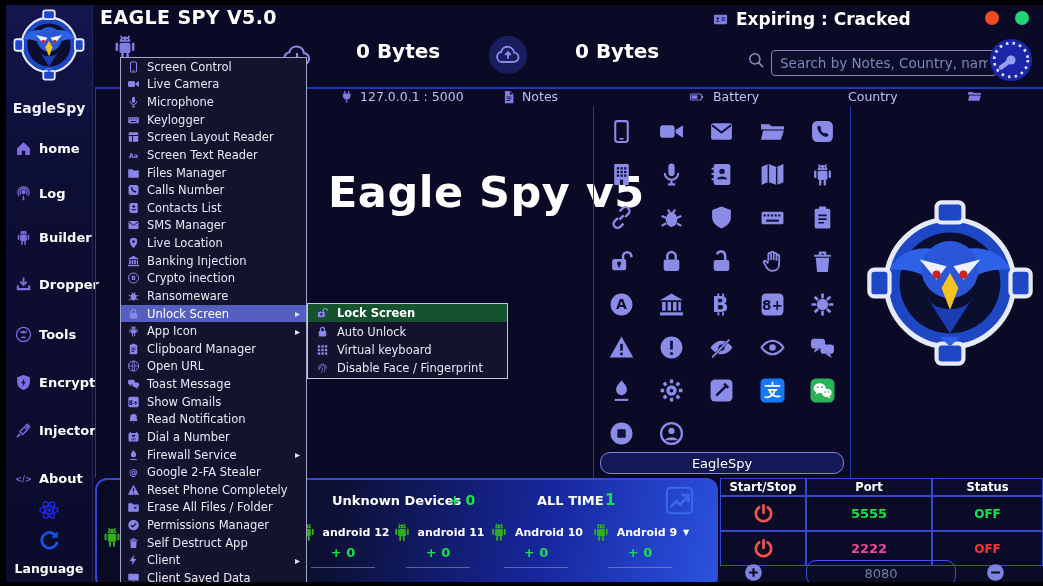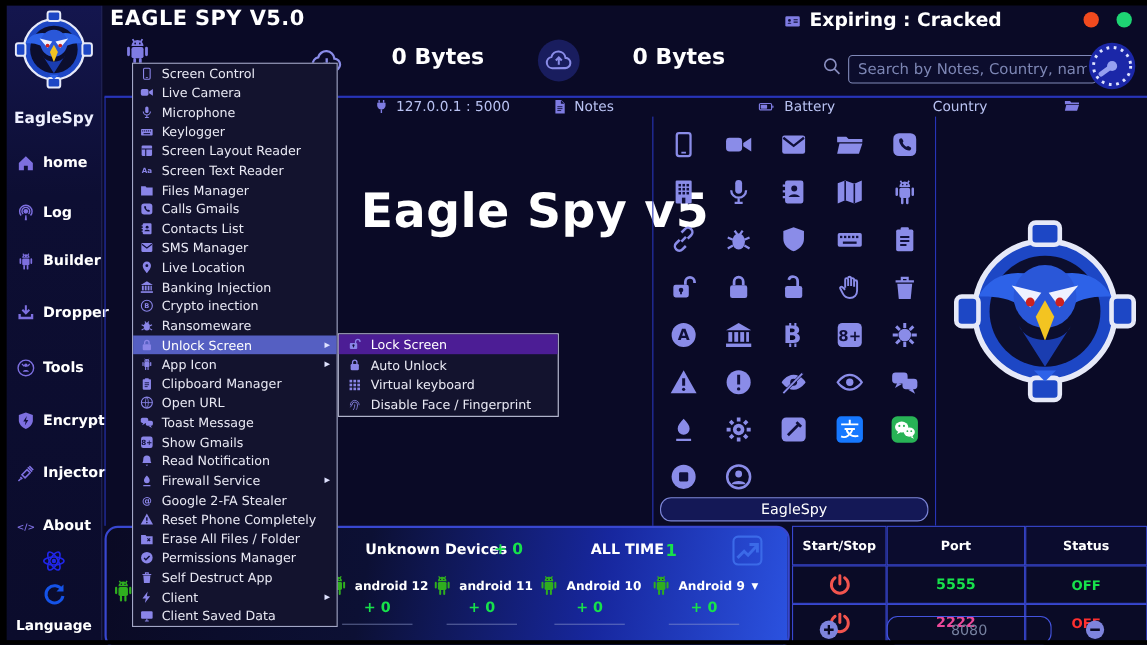--- a/index.html
+++ b/index.html
@@ -71,37 +71,37 @@
   .dev-ic{width:20px;height:20px;color:#2fae1f;display:inline-flex;}
   .dev-label{font-size:11px;font-weight:bold;white-space:nowrap;}
   .dev-caret{font-size:8px;color:#fff;cursor:pointer;}
   .dev-count{font-size:13px;font-weight:bold;color:#17e24b;}
   .dev-line{width:64px;height:1px;background:rgba(150,160,210,.55);margin-top:4px;}
 
   
   .ports-panel{position:absolute;left:720px;top:478px;width:323px;height:108px;background:#0a0b26;}
   #ports-grid{display:grid;grid-template-columns:86px 126px 111px;}
   .p-cell{border:1px solid #3847d0;display:flex;align-items:center;justify-content:center;box-sizing:border-box;}
-  .p-head{height:36px;font-size:11.5px;font-weight:bold;background:#0b0c2e;}
+  .p-head{height:18px;font-size:11.5px;font-weight:bold;background:#0b0c2e;}
   .p-row{height:35px;font-size:13px;font-weight:bold;}
   .pw{width:23px;height:23px;color:#f2544e;cursor:pointer;}
   .port-input{position:absolute;left:86px;top:82px;width:144px;height:22px;background:transparent;border:1.5px solid #4353de;
               border-radius:10px;color:#cfd4ee;text-align:center;font-size:13px;outline:none;font-family:inherit;}
   .port-input::placeholder{color:#76819f;}
 
   
   .ctx-menu{position:absolute;left:120px;top:57px;width:187px;background:#13132e;border:1px solid #a3a7c6;z-index:40;box-sizing:border-box;}
   .menu-item{height:17.63px;display:flex;align-items:center;gap:7px;padding:0 6px;font-size:11.5px;color:#e9e9f4;cursor:pointer;}
   .menu-item.hl{background:#555fc2;color:#fff;}
   .mi-ic{width:13px;height:12px;color:#8a85e8;display:inline-flex;flex:0 0 13px;}
   .mi-label{white-space:nowrap;}
   .mi-arrow{margin-left:auto;font-size:10px;color:#dfe2ff;}
   .submenu{position:absolute;left:307px;top:303px;width:201px;background:#13132e;border:1px solid #c3c6dd;z-index:41;box-sizing:border-box;}
   .sub-item{height:18.4px;display:flex;align-items:center;gap:8px;padding:0 8px;font-size:11.5px;color:#e9e9f4;cursor:pointer;}
-  .sub-item.hl{background:#4c1d95;color:#fff;}
+  .sub-item.hl{background:#14532d;color:#fff;font-weight:bold;}
 </style>
 </head>
 <body>
 
 <div class="screen">
 
   <aside class="sidebar">
     <span class="side-logo"><svg viewBox="0 0 100 100" xmlns="http://www.w3.org/2000/svg">
           <circle cx="50" cy="50" r="38" fill="#1d47c5" stroke="#e6e9f8" stroke-width="3"></circle>
           <g fill="#1d47c5" stroke="#e6e9f8" stroke-width="2.5">
@@ -817,21 +817,21 @@
         </span>
         <span class="mi-label">Files Manager</span>
       </div>
       <div class="menu-item">
         <span class="mi-ic">
           <svg viewBox="0 0 24 24" xmlns="http://www.w3.org/2000/svg">
             <rect x="2" y="2" width="20" height="20" rx="5"></rect>
             <path d="M7.5 7c.8-.8 2-.8 2.4 0l.8 1.6c.3.6 0 1.2-.5 1.7 1 1.8 2 2.8 3.5 3.6.5-.5 1.1-.8 1.7-.5l1.6.8c.8.4.8 1.6 0 2.4-1 1-4 .5-6.8-2.3S6.5 8 7.5 7z" fill="#10103a"></path>
           </svg>
         </span>
-        <span class="mi-label">Calls Gmails</span>
+        <span class="mi-label">Calls Number</span>
       </div>
       <div class="menu-item">
         <span class="mi-ic">
           <svg viewBox="0 0 24 24" xmlns="http://www.w3.org/2000/svg">
             <rect x="4.5" y="2" width="16" height="20" rx="2"></rect>
             <circle cx="12.5" cy="9" r="2.6" fill="#10103a"></circle>
             <path d="M7.5 16.5c1.2-3.4 8.8-3.4 10 0z" fill="#10103a"></path>
             <path d="M2.5 6.5h2.5M2.5 11.5h2.5M2.5 16.5h2.5" stroke="currentColor" stroke-width="1.8"></path>
           </svg>
         </span>
@@ -950,20 +950,38 @@
         <span class="mi-label">Show Gmails</span>
       </div>
       <div class="menu-item">
         <span class="mi-ic">
           <svg viewBox="0 0 24 24" xmlns="http://www.w3.org/2000/svg">
             <path d="M12 2a6.5 6.5 0 0 0-6.5 6.5C5.5 14 3.5 16 3.5 16h17s-2-2-2-7.5A6.5 6.5 0 0 0 12 2z"></path>
             <path d="M9.8 19a2.3 2.3 0 0 0 4.4 0z"></path>
           </svg>
         </span>
         <span class="mi-label">Read Notification</span>
+      </div>
+      <div class="menu-item">
+        <span class="mi-ic">
+          <svg viewBox="0 0 24 24" xmlns="http://www.w3.org/2000/svg">
+            <rect x="2" y="4" width="20" height="17" rx="2"></rect>
+            <path d="M6 4V2M18 4V2" stroke="currentColor" stroke-width="2"></path>
+            <path d="M8 9c2-2 6-2 8 0l-2 2.5c-1-1-3-1-4 0z" fill="#10103a"></path>
+            <g fill="#10103a">
+              <circle cx="9" cy="14.5" r="1"></circle>
+              <circle cx="12" cy="14.5" r="1"></circle>
+              <circle cx="15" cy="14.5" r="1"></circle>
+              <circle cx="9" cy="17.5" r="1"></circle>
+              <circle cx="12" cy="17.5" r="1"></circle>
+              <circle cx="15" cy="17.5" r="1"></circle>
+            </g>
+          </svg>
+        </span>
+        <span class="mi-label">Dial a Number</span>
       </div>
       <div class="menu-item">
         <span class="mi-ic">
           <svg viewBox="0 0 24 24" xmlns="http://www.w3.org/2000/svg">
             <path d="M12 2.5c3.2 3.2 5.2 5.8 5.2 8.8a5.2 5.2 0 0 1-10.4 0c0-3 2-5.6 5.2-8.8z"></path>
             <path d="M5.5 21h13" stroke="currentColor" stroke-width="2"></path>
           </svg>
         </span>
         <span class="mi-label">Firewall Service</span>
         <span class="mi-arrow">▸</span>

